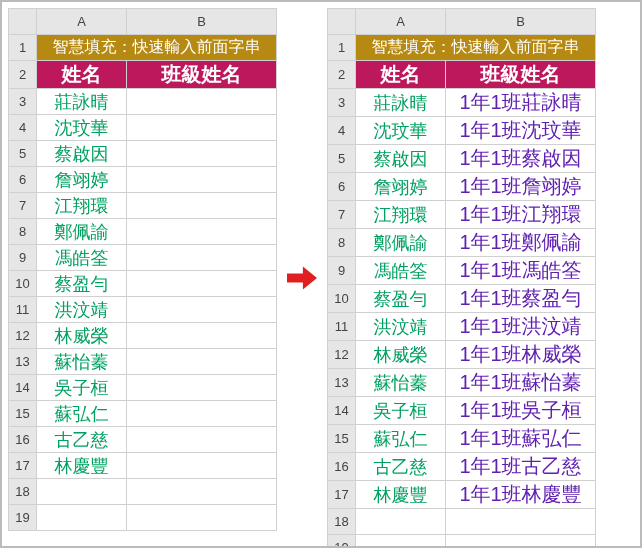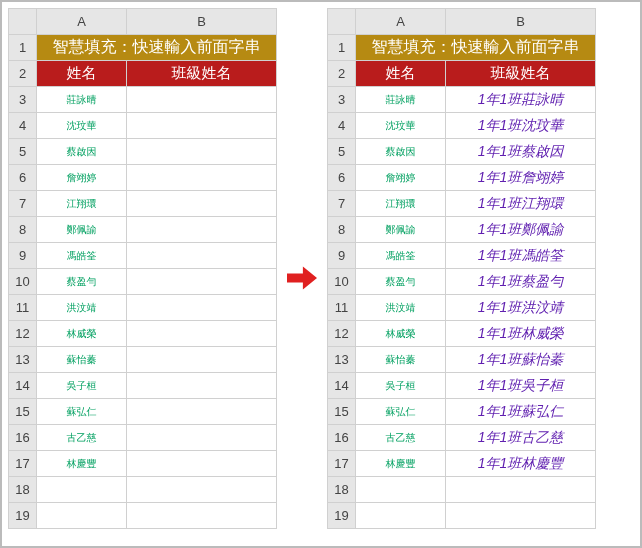--- a/index.html
+++ b/index.html
@@ -49,33 +49,33 @@
     text-align: center;
   }
   .title-cell {
     background: #B68A12;
     color: #fff;
     font-weight: normal;
     font-size: 16px;
     height: 32px;
   }
   .header-cell {
-    background: #b91c1c;
+    background: #be185d;
     color: #fff;
-    font-size: 15px;
+    font-size: 20px;
     height: 28px;
+    font-weight: bold;
   }
   .name-cell {
     color: #00A060;
-    font-size: 10px;
+    font-size: 18px;
   }
   .class-cell {
     color: #6020B0;
-    font-size: 14px;
-    font-style: italic;
+    font-size: 20px;
   }
   .arrow-wrap {
     display: flex;
     align-items: center;
     justify-content: center;
     height: 540px;
     width: 30px;
   }
   .arrow {
     width: 34px;

